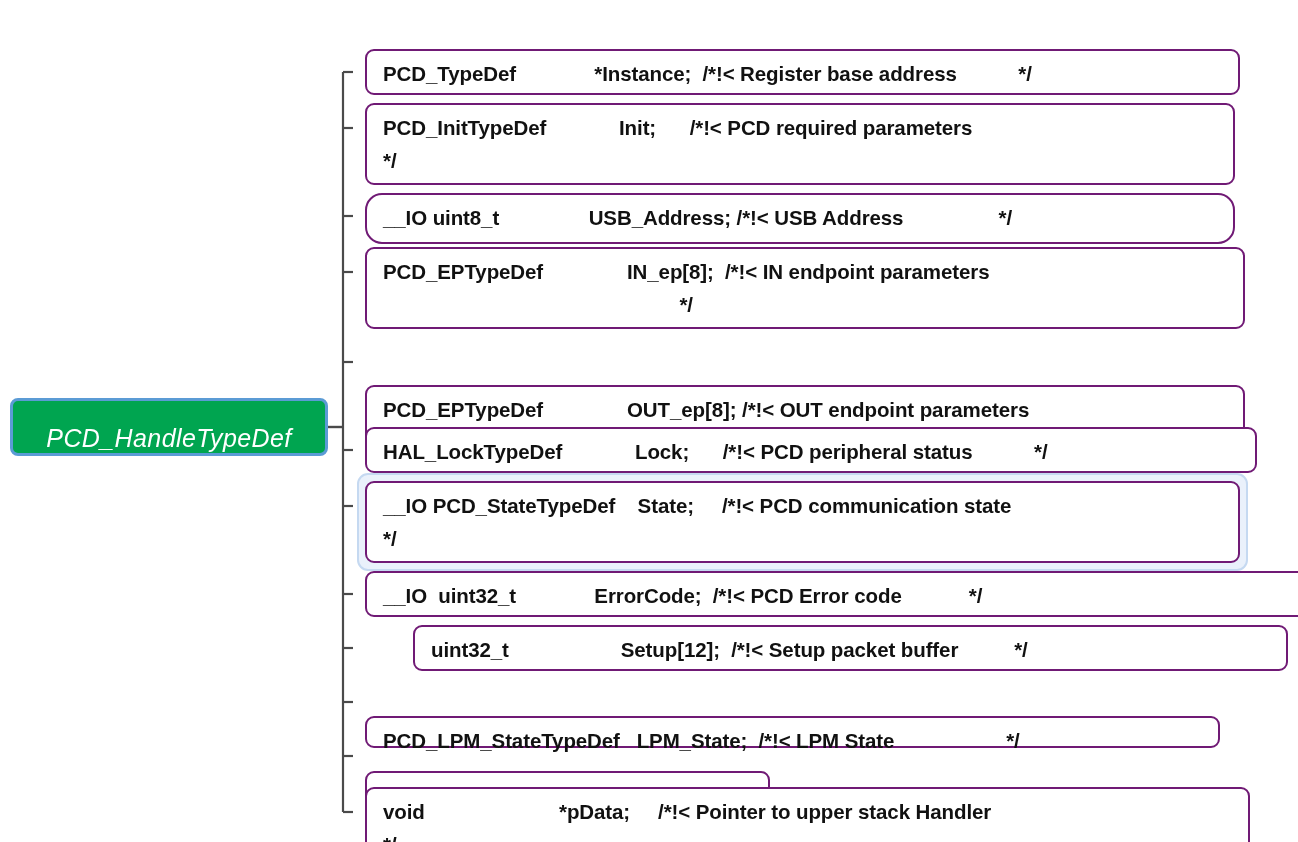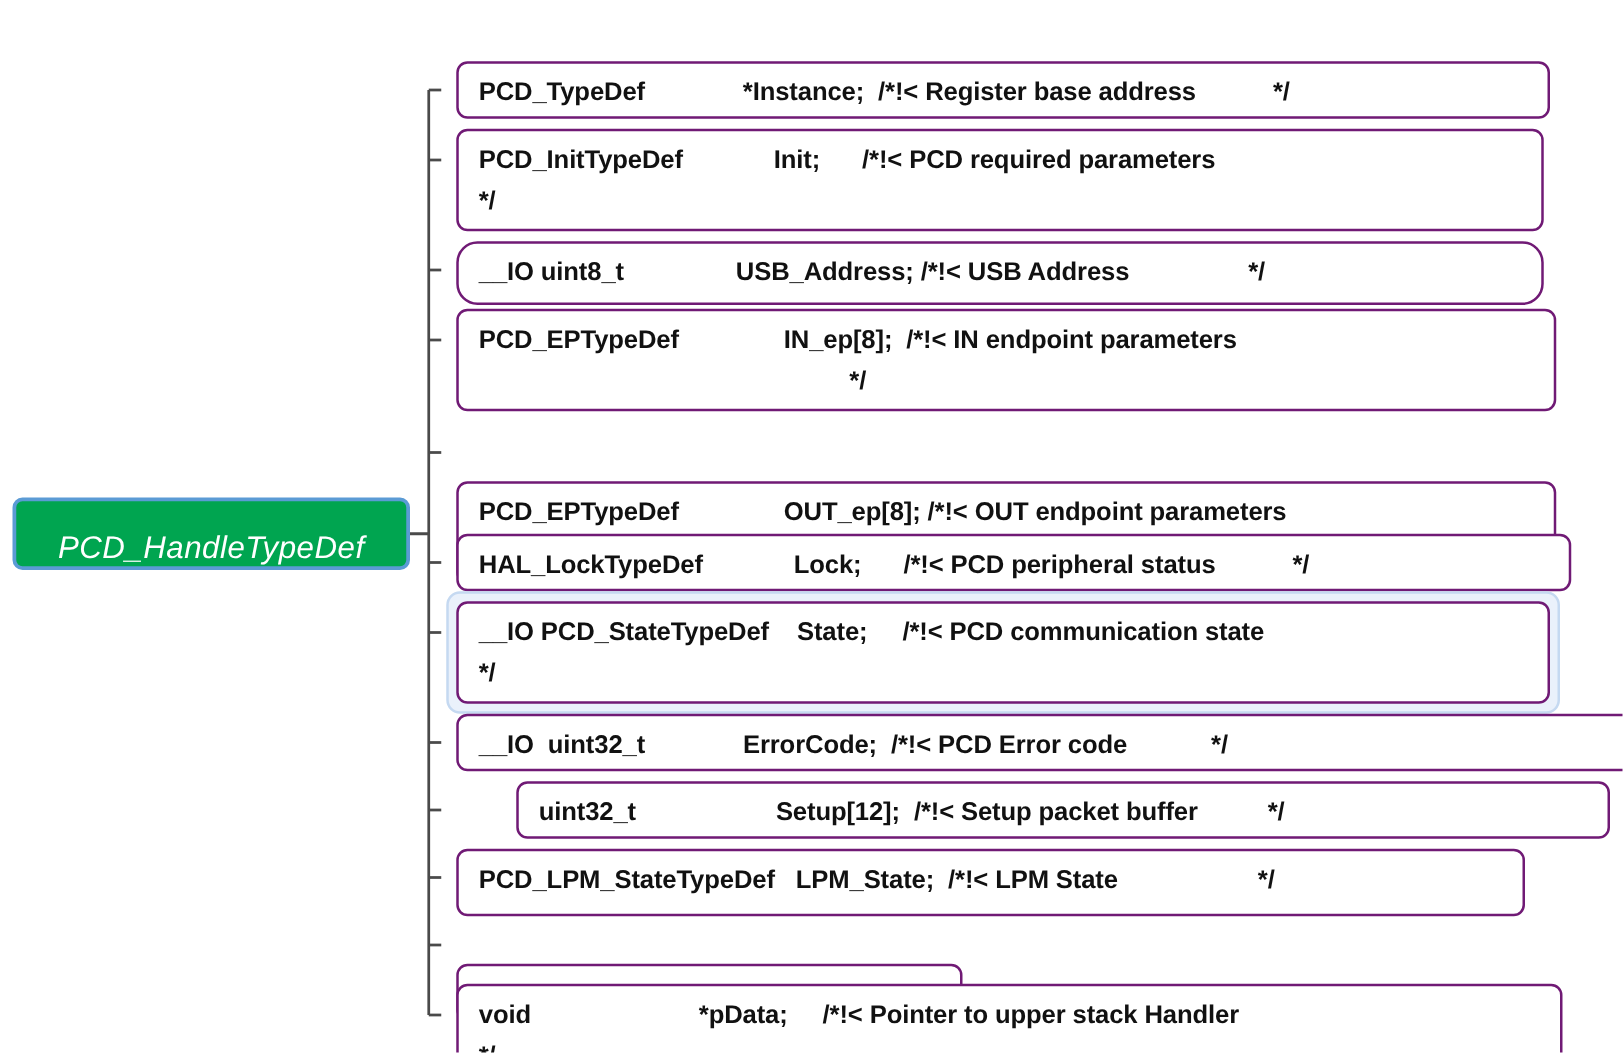--- a/index.html
+++ b/index.html
@@ -135,21 +135,21 @@
       <div class="row" style="left: 365px; top: 481px; width: 875px; height: 82px;">
         <span class="row-text">__IO PCD_StateTypeDef    State;     /*!&lt; PCD communication state
 */</span>
       </div>
       <div class="row" style="left: 365px; top: 571px; width: 1042px; height: 46px;">
         <span class="row-text">__IO  uint32_t              ErrorCode;  /*!&lt; PCD Error code            */</span>
       </div>
       <div class="row" style="left: 365px; top: 625px; width: 875px; height: 46px; margin-left: 48px;">
         <span class="row-text">uint32_t                    Setup[12];  /*!&lt; Setup packet buffer          */</span>
       </div>
-      <div class="row" style="left: 365px; top: 679px; width: 855px; height: 54px;">
+      <div class="row" style="left: 365px; top: 716px; width: 855px; height: 32px;">
         <span class="row-text">PCD_LPM_StateTypeDef   LPM_State;  /*!&lt; LPM State                    */</span>
       </div>
       <div class="row" style="left: 365px; top: 733px; width: 405px; height: 46px; margin-top: 38px;">
         <span class="row-text">uint32_t                    BESL;</span>
       </div>
       <div class="row" style="left: 365px; top: 787px; width: 885px; height: 82px;">
         <span class="row-text">void                        *pData;     /*!&lt; Pointer to upper stack Handler
 */</span>
       </div>
     </div>

